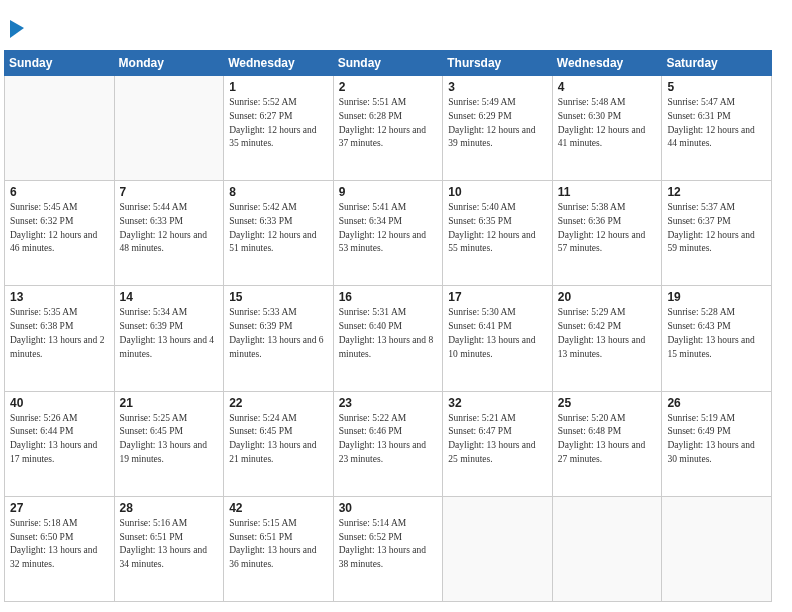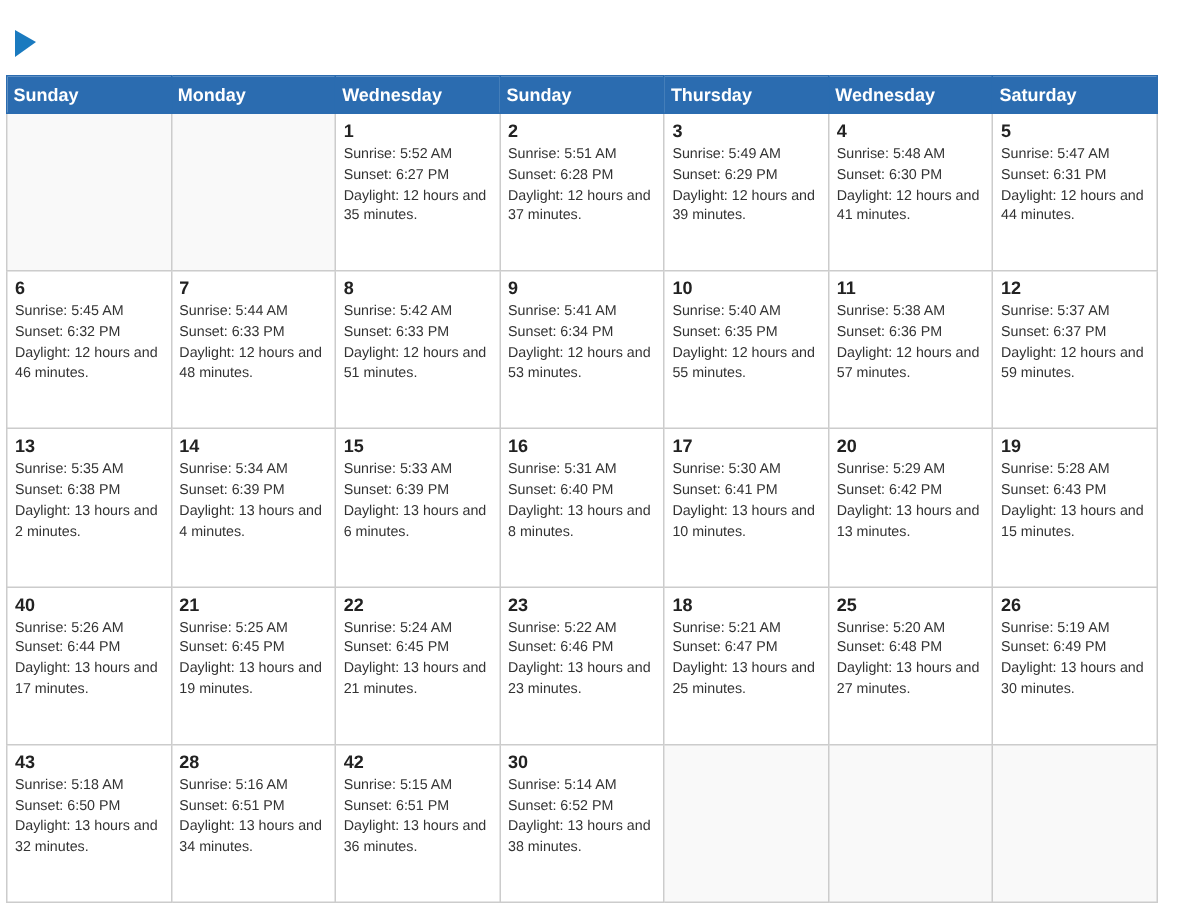--- a/index.html
+++ b/index.html
@@ -85,20 +85,21 @@
       font-size: 12px;
       font-weight: bold;
       color: #222;
       display: block;
       margin-bottom: 2px;
     }
     .day-info {
       line-height: 1.45;
       font-size: 9.5px;
       color: #333;
+      font-family: Liberation Serif, serif;
     }
   </style>
 </head>
 <body>
 
 <div class="page">
   <div class="header">
     <div class="logo">
       <div>
         <div style="display:flex;align-items:center;">
@@ -229,35 +230,35 @@
           </td>
           <td>
             <span class="day-number">22</span>
             <div class="day-info">Sunrise: 5:24 AM<br>Sunset: 6:45 PM<br>Daylight: 13 hours and 21 minutes.</div>
           </td>
           <td>
             <span class="day-number">23</span>
             <div class="day-info">Sunrise: 5:22 AM<br>Sunset: 6:46 PM<br>Daylight: 13 hours and 23 minutes.</div>
           </td>
           <td>
-            <span class="day-number">18</span>
+            <span class="day-number">32</span>
             <div class="day-info">Sunrise: 5:21 AM<br>Sunset: 6:47 PM<br>Daylight: 13 hours and 25 minutes.</div>
           </td>
           <td>
             <span class="day-number">25</span>
             <div class="day-info">Sunrise: 5:20 AM<br>Sunset: 6:48 PM<br>Daylight: 13 hours and 27 minutes.</div>
           </td>
           <td>
             <span class="day-number">26</span>
             <div class="day-info">Sunrise: 5:19 AM<br>Sunset: 6:49 PM<br>Daylight: 13 hours and 30 minutes.</div>
           </td>
         </tr>
         <tr>
           <td>
-            <span class="day-number">43</span>
+            <span class="day-number">27</span>
             <div class="day-info">Sunrise: 5:18 AM<br>Sunset: 6:50 PM<br>Daylight: 13 hours and 32 minutes.</div>
           </td>
           <td>
             <span class="day-number">28</span>
             <div class="day-info">Sunrise: 5:16 AM<br>Sunset: 6:51 PM<br>Daylight: 13 hours and 34 minutes.</div>
           </td>
           <td>
             <span class="day-number">42</span>
             <div class="day-info">Sunrise: 5:15 AM<br>Sunset: 6:51 PM<br>Daylight: 13 hours and 36 minutes.</div>
           </td>

